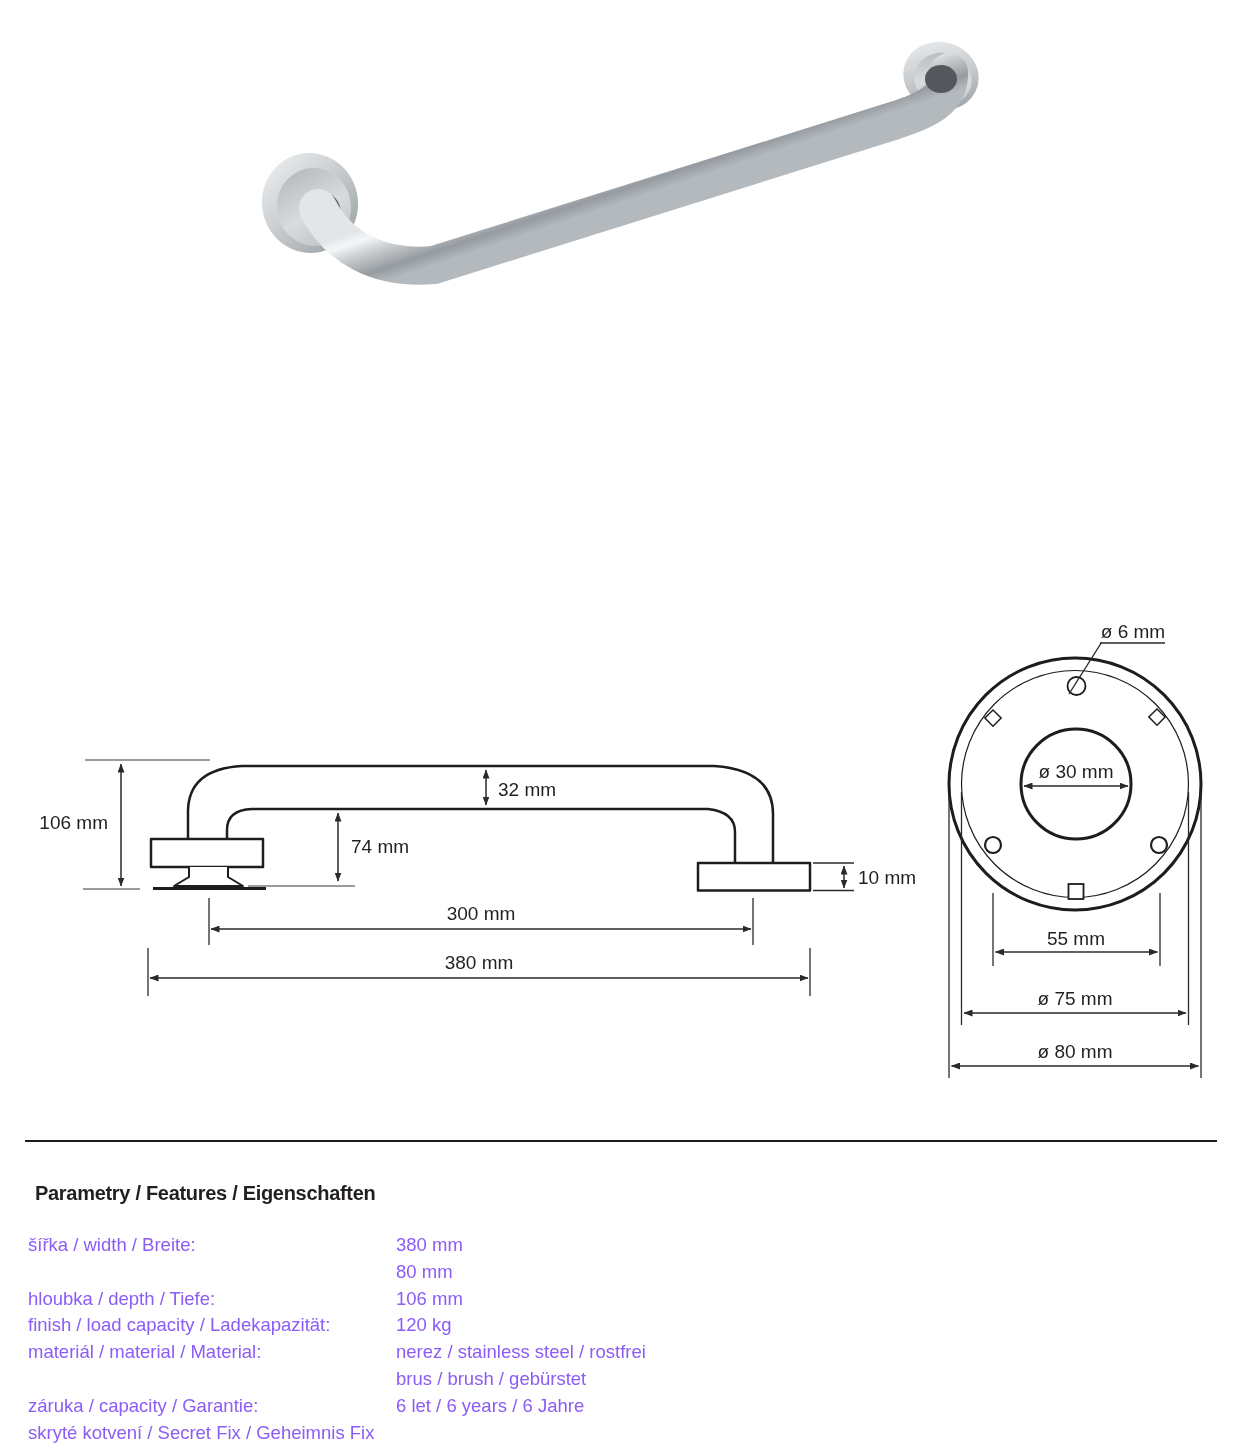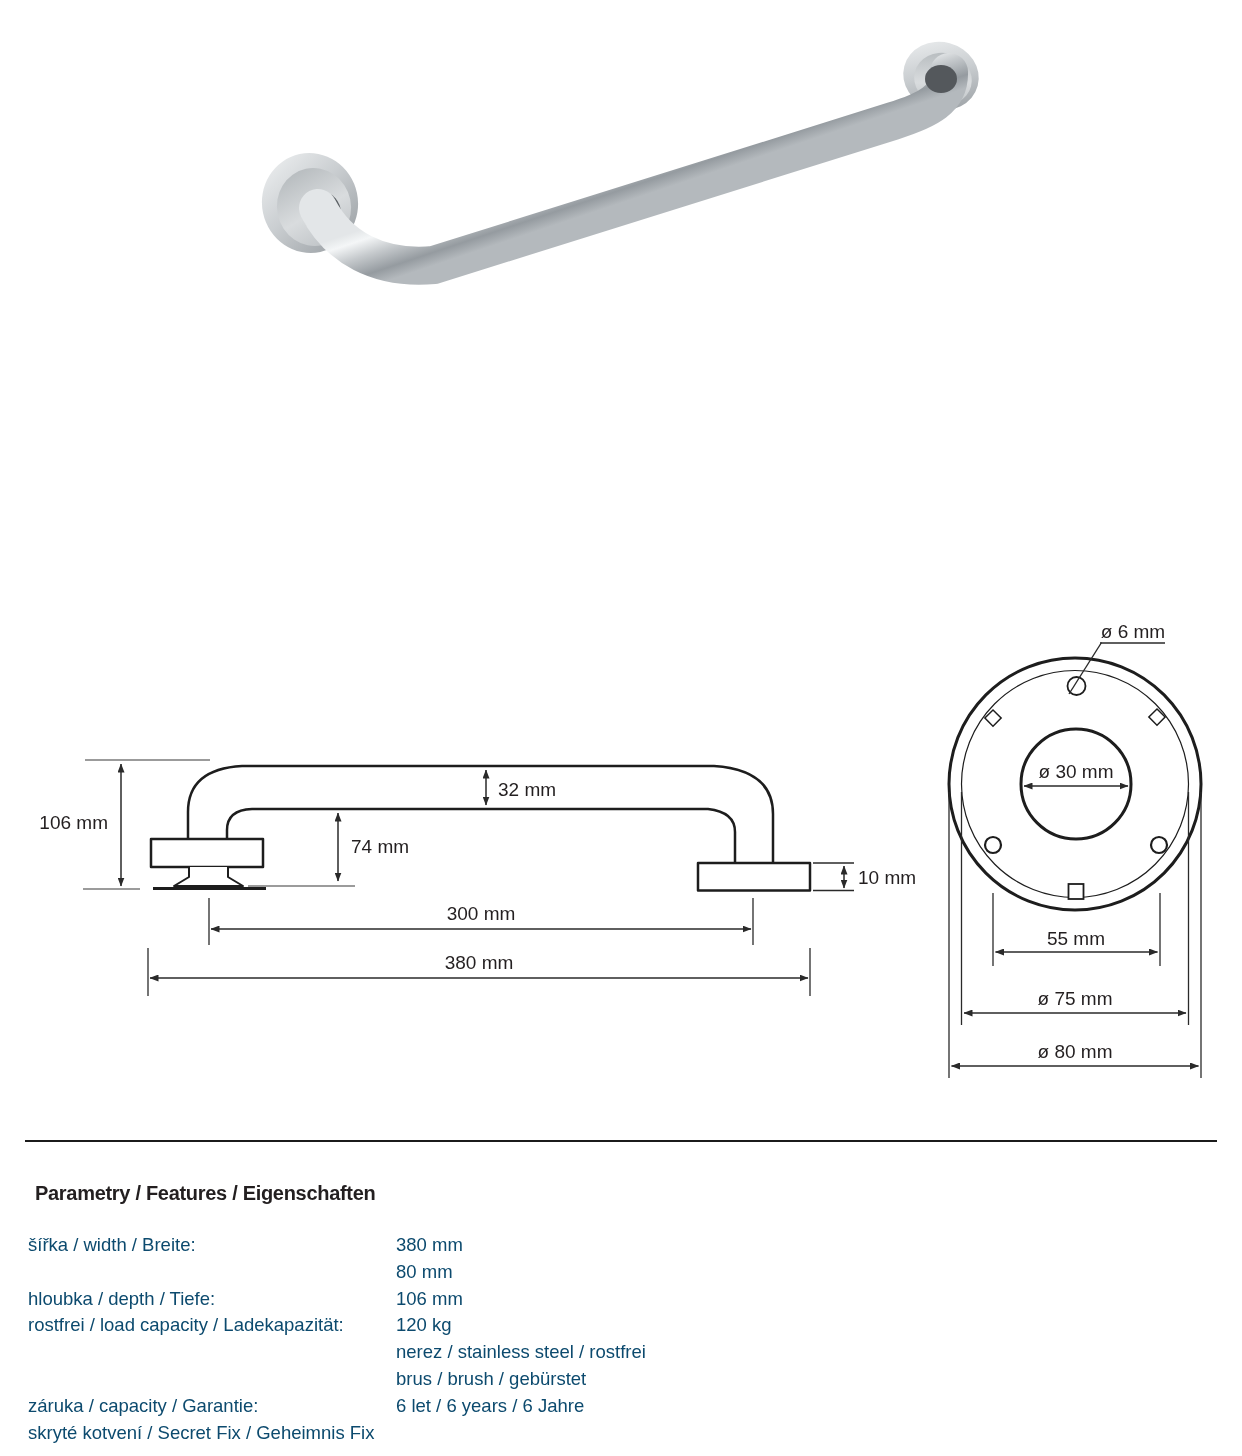--- a/index.html
+++ b/index.html
@@ -15,21 +15,21 @@
     font-size:19px;fill:#231f20;
   }
   .divider{position:absolute;left:25px;top:1140px;width:1192px;height:2px;background:#1b1b1b;}
   .param-title{
     position:absolute;left:27px;top:1174px;margin:8px;
     font-size:20px;font-weight:bold;letter-spacing:-0.3px;color:#231f20;
   }
   .param-table{
     position:absolute;left:28px;top:1232px;width:1180px;
     display:grid;grid-template-columns:368px 1fr;
-    font-size:18.5px;line-height:26.8px;color:#0c4a6e;
+    font-size:18.5px;line-height:26.8px;color:#8b5cf6;
   }
   .param-table .label{grid-column:1;}
   .param-table .value{grid-column:2;}
 </style>
 </head>
 <body>
 
 <svg class="photo-svg" width="760" height="290" viewBox="240 20 760 290" aria-hidden="true">
   <defs>
     <linearGradient id="barGrad" gradientUnits="userSpaceOnUse" x1="606" y1="148" x2="624" y2="202">
@@ -170,21 +170,22 @@
 <div class="divider"></div>
 
 <h1 class="param-title">Parametry / Features / Eigenschaften</h1>
 
 <div class="param-table">
   <span class="label">šířka / width / Breite:</span>
   <span class="value">380 mm</span>
   <span class="value">80 mm</span>
   <span class="label">hloubka / depth / Tiefe:</span>
   <span class="value">106 mm</span>
-  <span class="label">rostfrei / load capacity / Ladekapazität:</span>
+  <span class="label">finish / load capacity / Ladekapazität:</span>
   <span class="value">120 kg</span>
+  <span class="label">materiál / material / Material:</span>
   <span class="value">nerez / stainless steel / rostfrei</span>
   <span class="value">brus / brush / gebürstet</span>
   <span class="label">záruka / capacity / Garantie:</span>
   <span class="value">6 let / 6 years / 6 Jahre</span>
   <span class="label">skryté kotvení / Secret Fix / Geheimnis Fix</span>
   <span class="value"></span>
 </div>
 
 </body></html>

